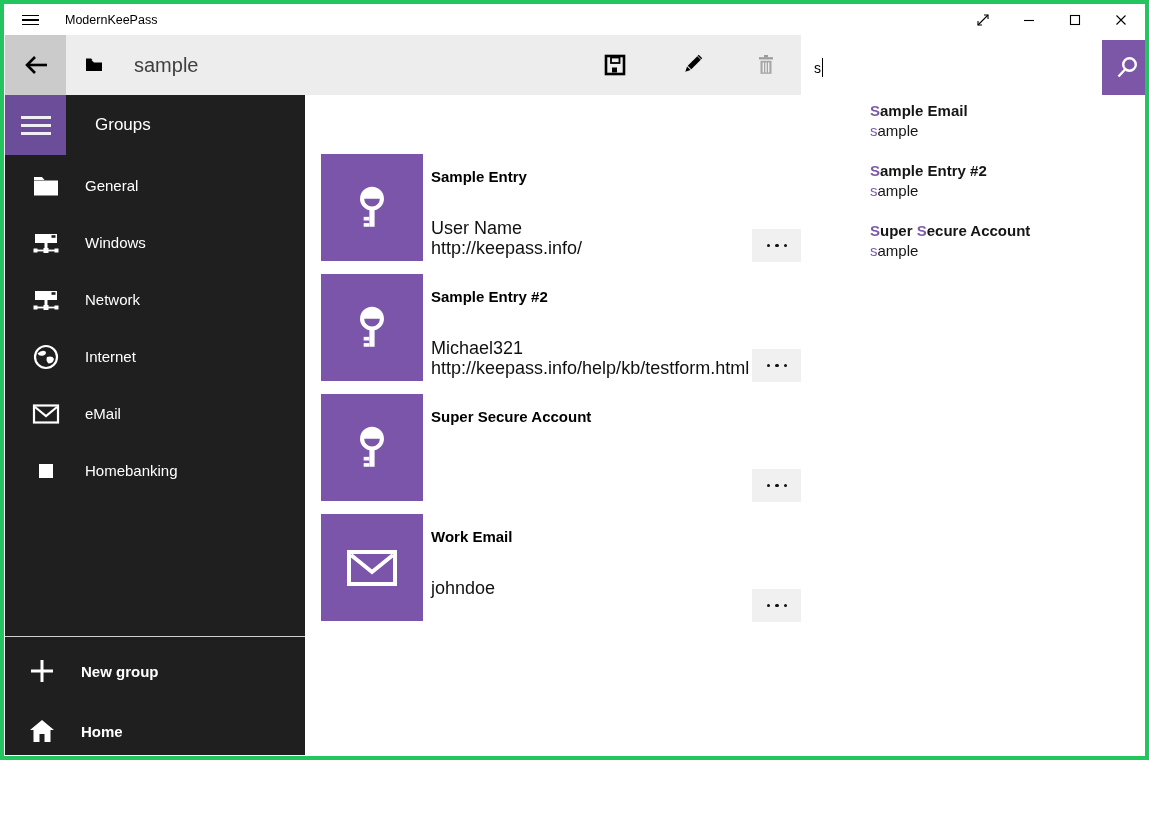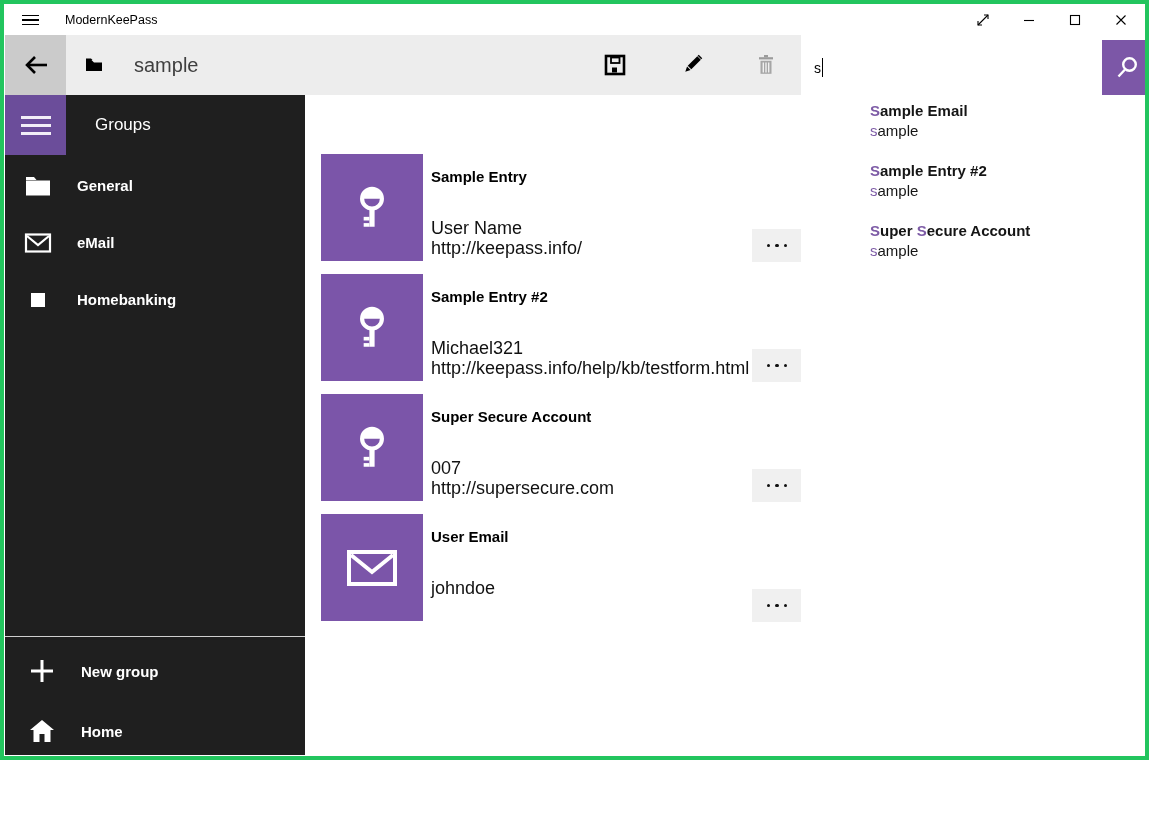--- a/index.html
+++ b/index.html
@@ -37,21 +37,21 @@
   .search-btn { position:absolute; top:36px; left:1098px; width:50px; height:55px;
                 background:#7c57a7; display:flex; align-items:center; justify-content:center; }
 
   
   .sidebar { position:absolute; top:91px; left:1px; width:300px; bottom:1px; background:#1f1f1f; }
   .nav-burger { position:absolute; left:0; top:0; width:61px; height:60px; background:#6b4d9a;
                 display:flex; flex-direction:column; justify-content:center; gap:5px; cursor:pointer; }
   .nav-burger i { display:block; width:30px; height:3px; background:#f2eef7; margin-left:16px; }
   .side-heading { position:absolute; left:90px; top:0; height:60px; line-height:60px;
                   color:#fff; font-size:17px; font-weight:normal; }
-  .group-list { position:absolute; top:62px; left:0; right:0;font-weight:bold; }
+  .group-list { position:absolute; top:62px; left:8px; right:0; }
   .side-item { height:57px; display:flex; align-items:center; cursor:pointer; }
   .side-item .ico { width:28px; height:28px; margin-left:19px; display:flex;
                     align-items:center; justify-content:center; flex:none; }
   .side-item .lbl { margin-left:25px; color:#fff; font-size:15px; }
   .side-divider { position:absolute; top:541px; left:0; right:0; height:1px; background:#cfcfcf; }
   .action-list { position:absolute; top:546px; left:4px; right:0; }
   .action-list .side-item { height:60px; }
   .action-list .lbl { font-weight:bold; }
 
   
@@ -177,20 +177,58 @@
 
     <div class="group-list">
       <div class="side-item">
         <span class="ico">
           <svg width="26" height="22" viewBox="0 0 26 22">
             <path d="M1 5 L1 2 L9 2 L11.5 5 Z" fill="#fff"></path>
             <rect x="1" y="5.5" width="24" height="15" fill="#fff"></rect>
           </svg>
         </span>
         <span class="lbl">General</span>
+      </div>
+      <div class="side-item">
+        <span class="ico">
+          <svg width="28" height="25" viewBox="0 0 28 25">
+            <rect x="3" y="4" width="22" height="9" fill="#fff"></rect>
+            <rect x="19.5" y="5.2" width="4" height="2.6" fill="#1f1f1f"></rect>
+            <rect x="12.5" y="13" width="3" height="5" fill="#fff"></rect>
+            <rect x="3" y="19.6" width="22" height="1.8" fill="#fff"></rect>
+            <rect x="1.5" y="18.5" width="4" height="4" fill="#fff"></rect>
+            <rect x="22.5" y="18.5" width="4" height="4" fill="#fff"></rect>
+            <rect x="11.5" y="18" width="5" height="5" fill="#fff"></rect>
+          </svg>
+        </span>
+        <span class="lbl">Windows</span>
+      </div>
+      <div class="side-item">
+        <span class="ico">
+          <svg width="28" height="25" viewBox="0 0 28 25">
+            <rect x="3" y="4" width="22" height="9" fill="#fff"></rect>
+            <rect x="19.5" y="5.2" width="4" height="2.6" fill="#1f1f1f"></rect>
+            <rect x="12.5" y="13" width="3" height="5" fill="#fff"></rect>
+            <rect x="3" y="19.6" width="22" height="1.8" fill="#fff"></rect>
+            <rect x="1.5" y="18.5" width="4" height="4" fill="#fff"></rect>
+            <rect x="22.5" y="18.5" width="4" height="4" fill="#fff"></rect>
+            <rect x="11.5" y="18" width="5" height="5" fill="#fff"></rect>
+          </svg>
+        </span>
+        <span class="lbl">Network</span>
+      </div>
+      <div class="side-item">
+        <span class="ico">
+          <svg width="26" height="26" viewBox="0 0 26 26">
+            <circle cx="13" cy="13" r="11" stroke="#fff" stroke-width="2.2" fill="none"></circle>
+            <path d="M4.5 9.5 Q9 5.5 12.5 7.5 Q14 10 10.5 11.5 Q6 12.5 4.5 9.5 Z" fill="#fff"></path>
+            <path d="M14 13 Q19.5 11.5 21 15 Q20 19.5 15.5 19.5 Q12.5 16.5 14 13 Z" fill="#fff"></path>
+          </svg>
+        </span>
+        <span class="lbl">Internet</span>
       </div>
       <div class="side-item">
         <span class="ico">
           <svg width="28" height="22" viewBox="0 0 28 22">
             <rect x="2" y="2.5" width="24" height="17" stroke="#fff" stroke-width="2.2" fill="none"></rect>
             <path d="M3 4 L14 13 L25 4" stroke="#fff" stroke-width="2.2" fill="none"></path>
           </svg>
         </span>
         <span class="lbl">eMail</span>
       </div>
@@ -302,41 +340,37 @@
           <svg width="50" height="50" viewBox="0 0 48 48">
             <circle cx="24" cy="15" r="9.5" stroke="#fff" stroke-width="4" fill="none"></circle>
             <path d="M14.5 15 A9.5 9.5 0 0 1 33.5 15 Z" fill="#fff"></path>
             <rect x="21.5" y="24" width="5" height="18" fill="#fff"></rect>
             <rect x="16" y="32.5" width="5.5" height="3.5" fill="#fff"></rect>
             <rect x="16" y="38.5" width="5.5" height="3.5" fill="#fff"></rect>
           </svg>
         </div>
         <div class="entry-text">
           <div class="entry-title">Super Secure Account</div>
-          <div class="entry-lines">
-            <div>007</div>
-            <div>http://supersecure.com</div>
-          </div>
         </div>
         <div class="more-btn">
             <i></i>
             <i></i>
             <i></i>
           </div>
       </div>
 
       <div class="entry">
         <div class="tile">
           <svg width="52" height="40" viewBox="0 0 52 40">
             <rect x="3" y="4" width="46" height="32" stroke="#fff" stroke-width="4" fill="none"></rect>
             <path d="M5 7 L26 24 L47 7" stroke="#fff" stroke-width="4" fill="none"></path>
           </svg>
         </div>
         <div class="entry-text">
-          <div class="entry-title">User Email</div>
+          <div class="entry-title">Work Email</div>
           <div class="entry-lines">
             <div>johndoe</div>
             <div></div>
           </div>
         </div>
         <div class="more-btn">
             <i></i>
             <i></i>
             <i></i>
           </div>

